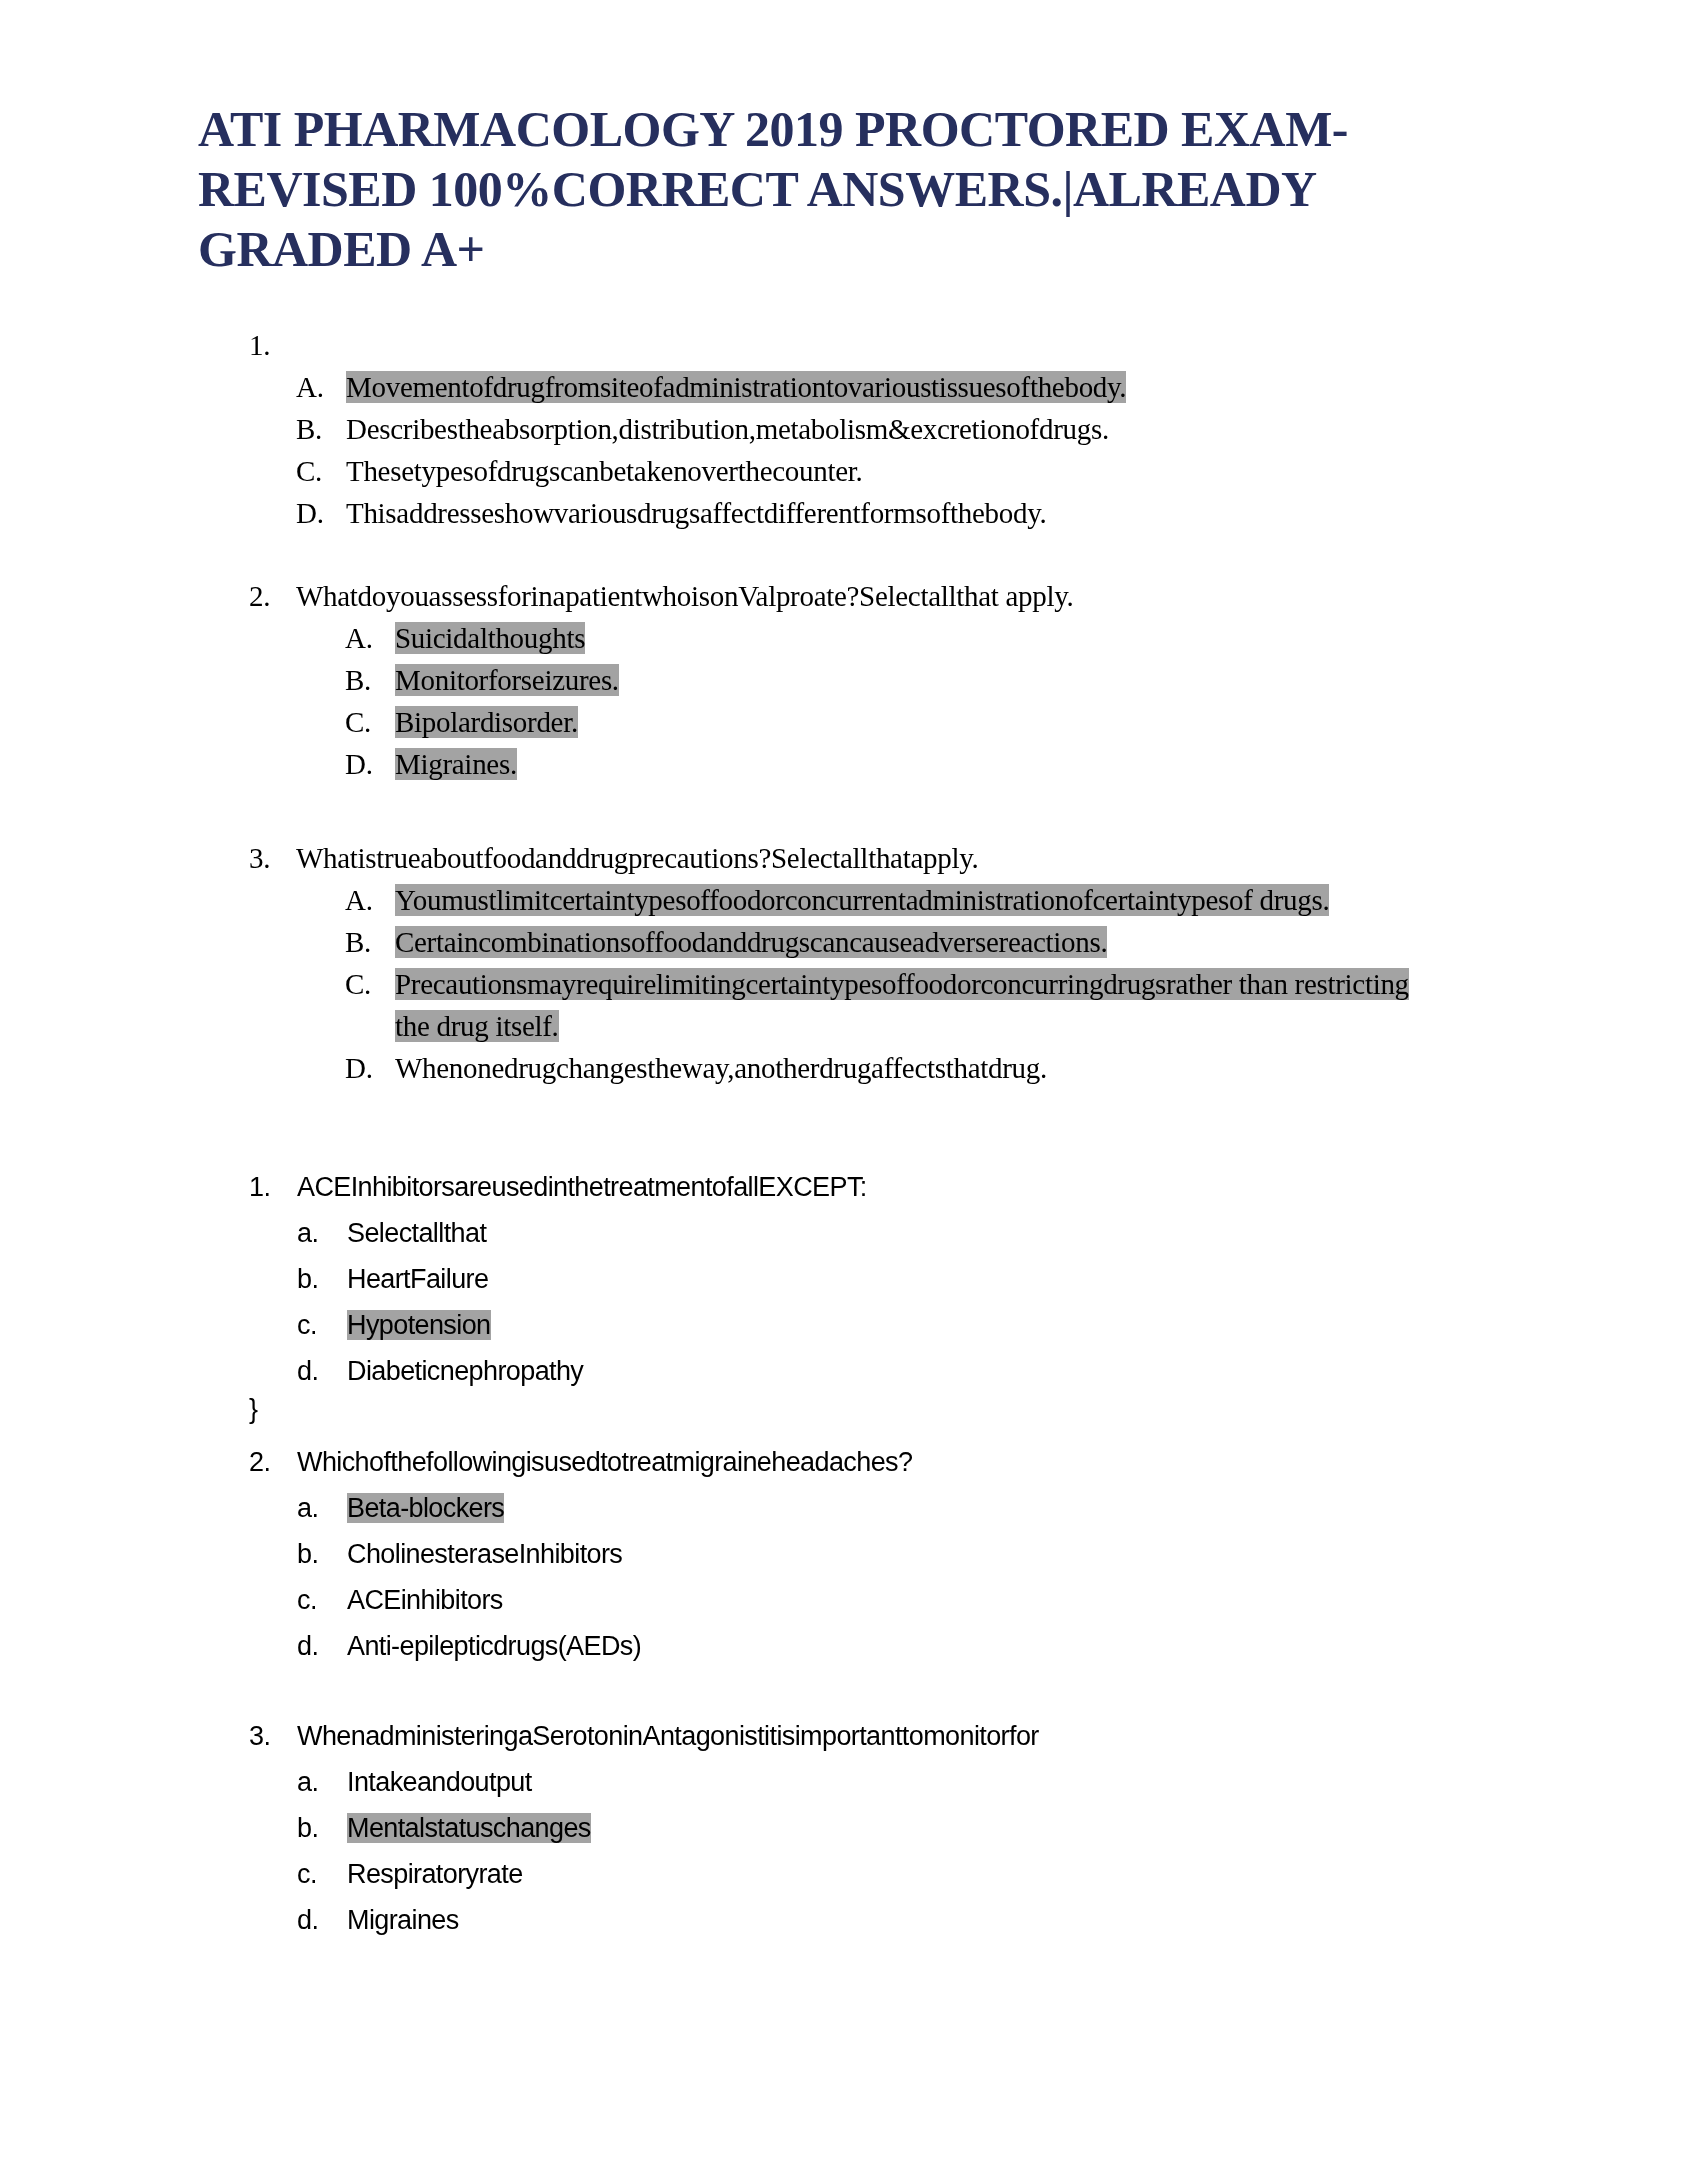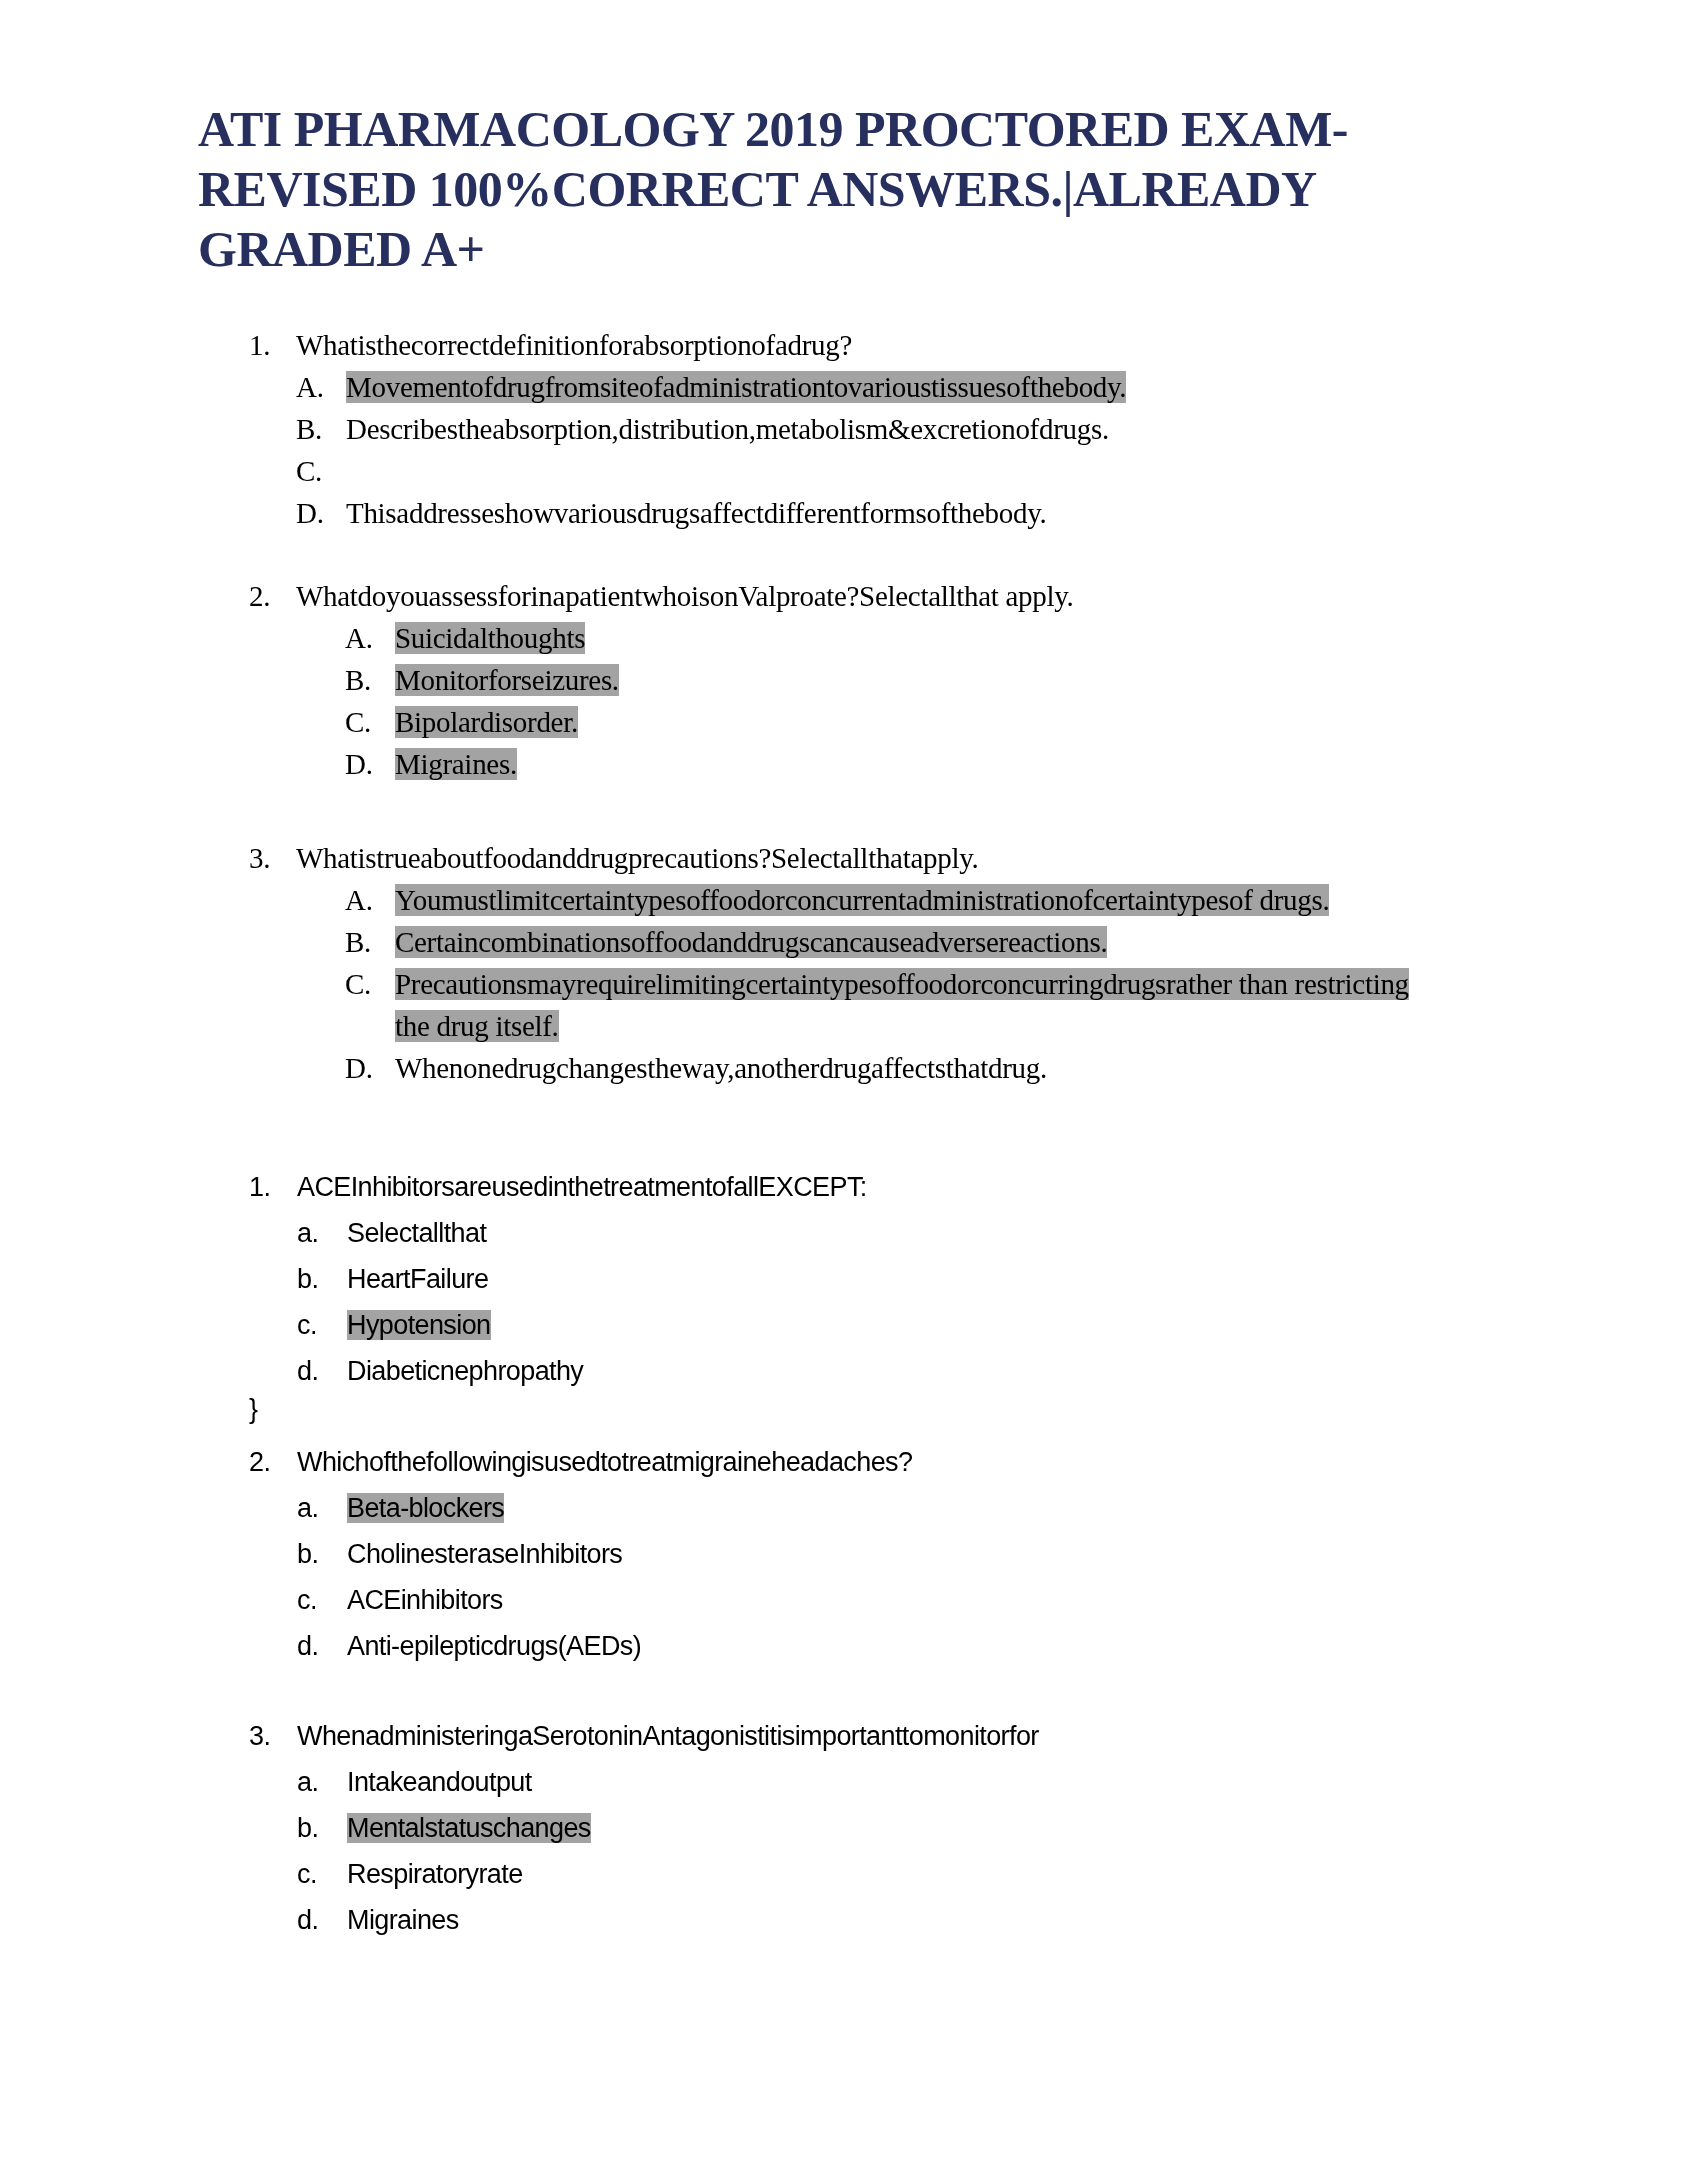--- a/index.html
+++ b/index.html
@@ -46,32 +46,32 @@
 </head>
 <body>
 
 <div class="page">
 
   <h1 class="title">ATI PHARMACOLOGY 2019 PROCTORED EXAM- REVISED 100%CORRECT ANSWERS.|ALREADY GRADED A+</h1>
 
   <div class="serif-q q1" style="top:324px;">
     <div class="q-row">
       <span class="q-num">1.</span>
-      <span>Whatisthecorrectdefinitionforabsorptionofadrug?</span>
     </div>
     <div class="opt">
       <span class="opt-letter">A.</span>
       <span class="opt-text"><span class="hl">Movementofdrugfromsiteofadministrationtovarioustissuesofthebody.</span></span>
     </div>
     <div class="opt">
       <span class="opt-letter">B.</span>
       <span class="opt-text">Describestheabsorption,distribution,metabolism&amp;excretionofdrugs.</span>
     </div>
     <div class="opt">
       <span class="opt-letter">C.</span>
+      <span class="opt-text">Thesetypesofdrugscanbetakenoverthecounter.</span>
     </div>
     <div class="opt">
       <span class="opt-letter">D.</span>
       <span class="opt-text">Thisaddresseshowvariousdrugsaffectdifferentformsofthebody.</span>
     </div>
   </div>
 
   <div class="serif-q q2" style="top:575px;">
     <div class="q-row">
       <span class="q-num">2.</span>

